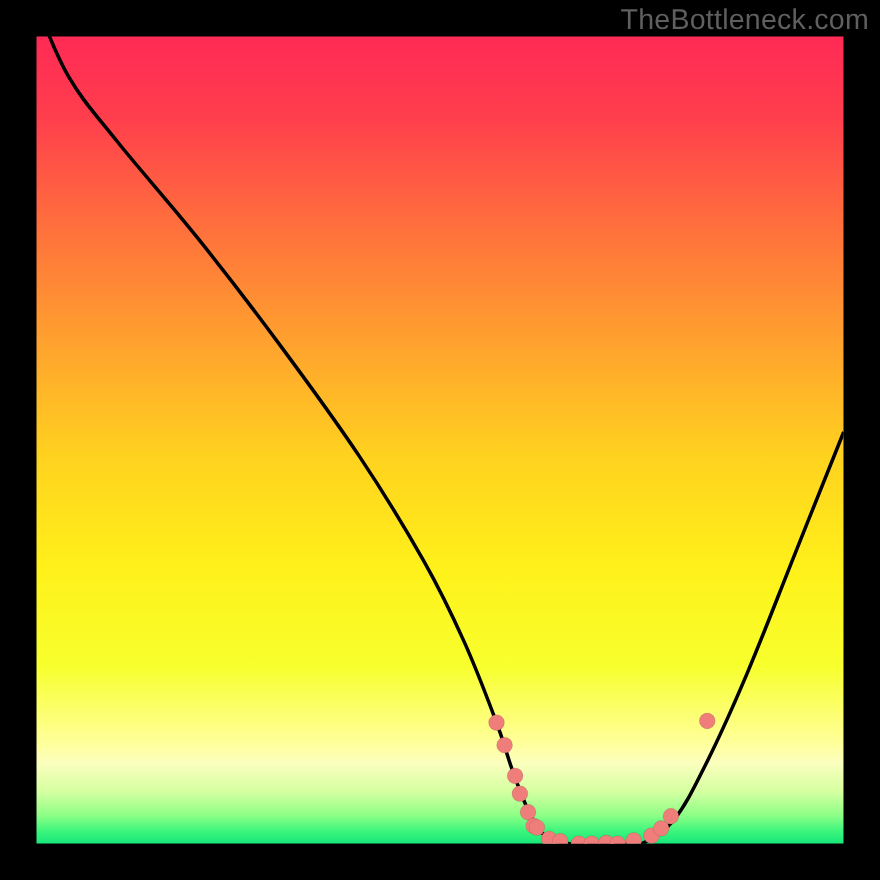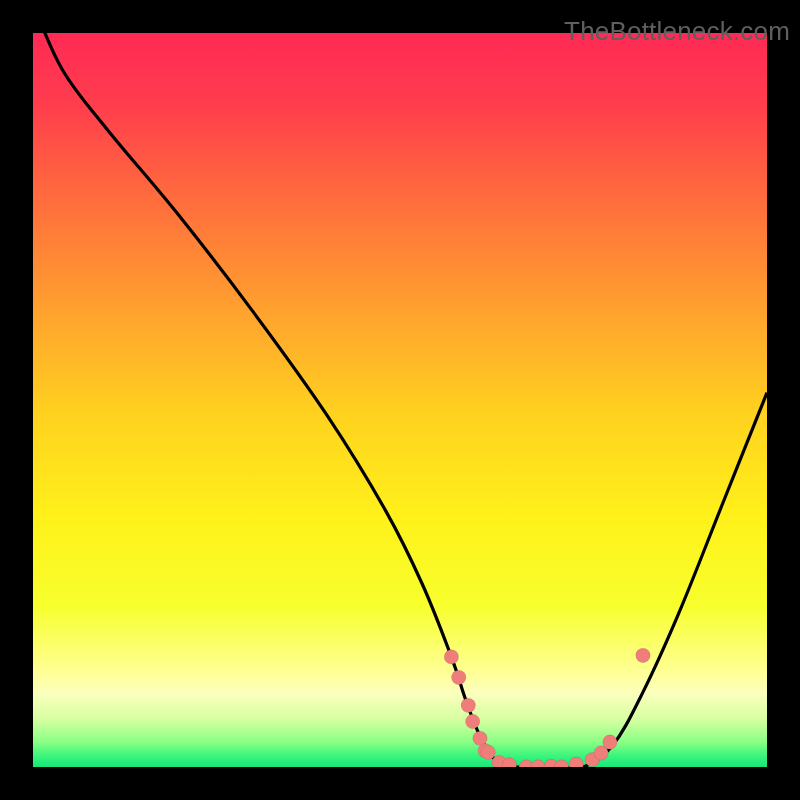--- a/index.html
+++ b/index.html
@@ -8,21 +8,21 @@
 
   .stage {
     position: relative;
     width: 800px;
     height: 800px;
     background: #000;
   }
 
   .watermark {
     position: absolute;
-    top: 16px;
+    top: 2px;
     right: 10px;
     color: #5f5f5f;
     font-size: 26px;
     font-weight: 400;
     letter-spacing: 0.2px;
     z-index: 20;
   }
 
   .plot {
     position: absolute;

